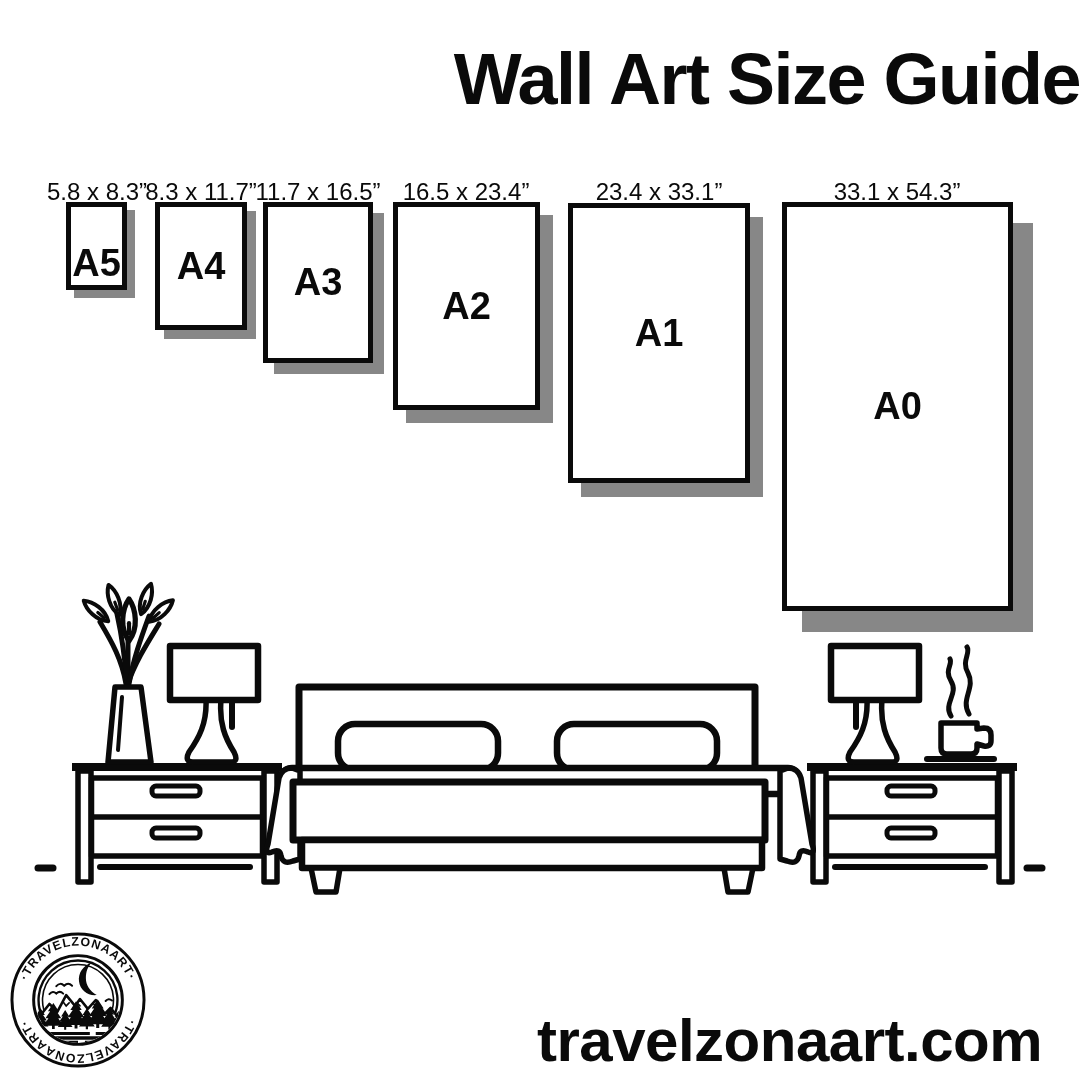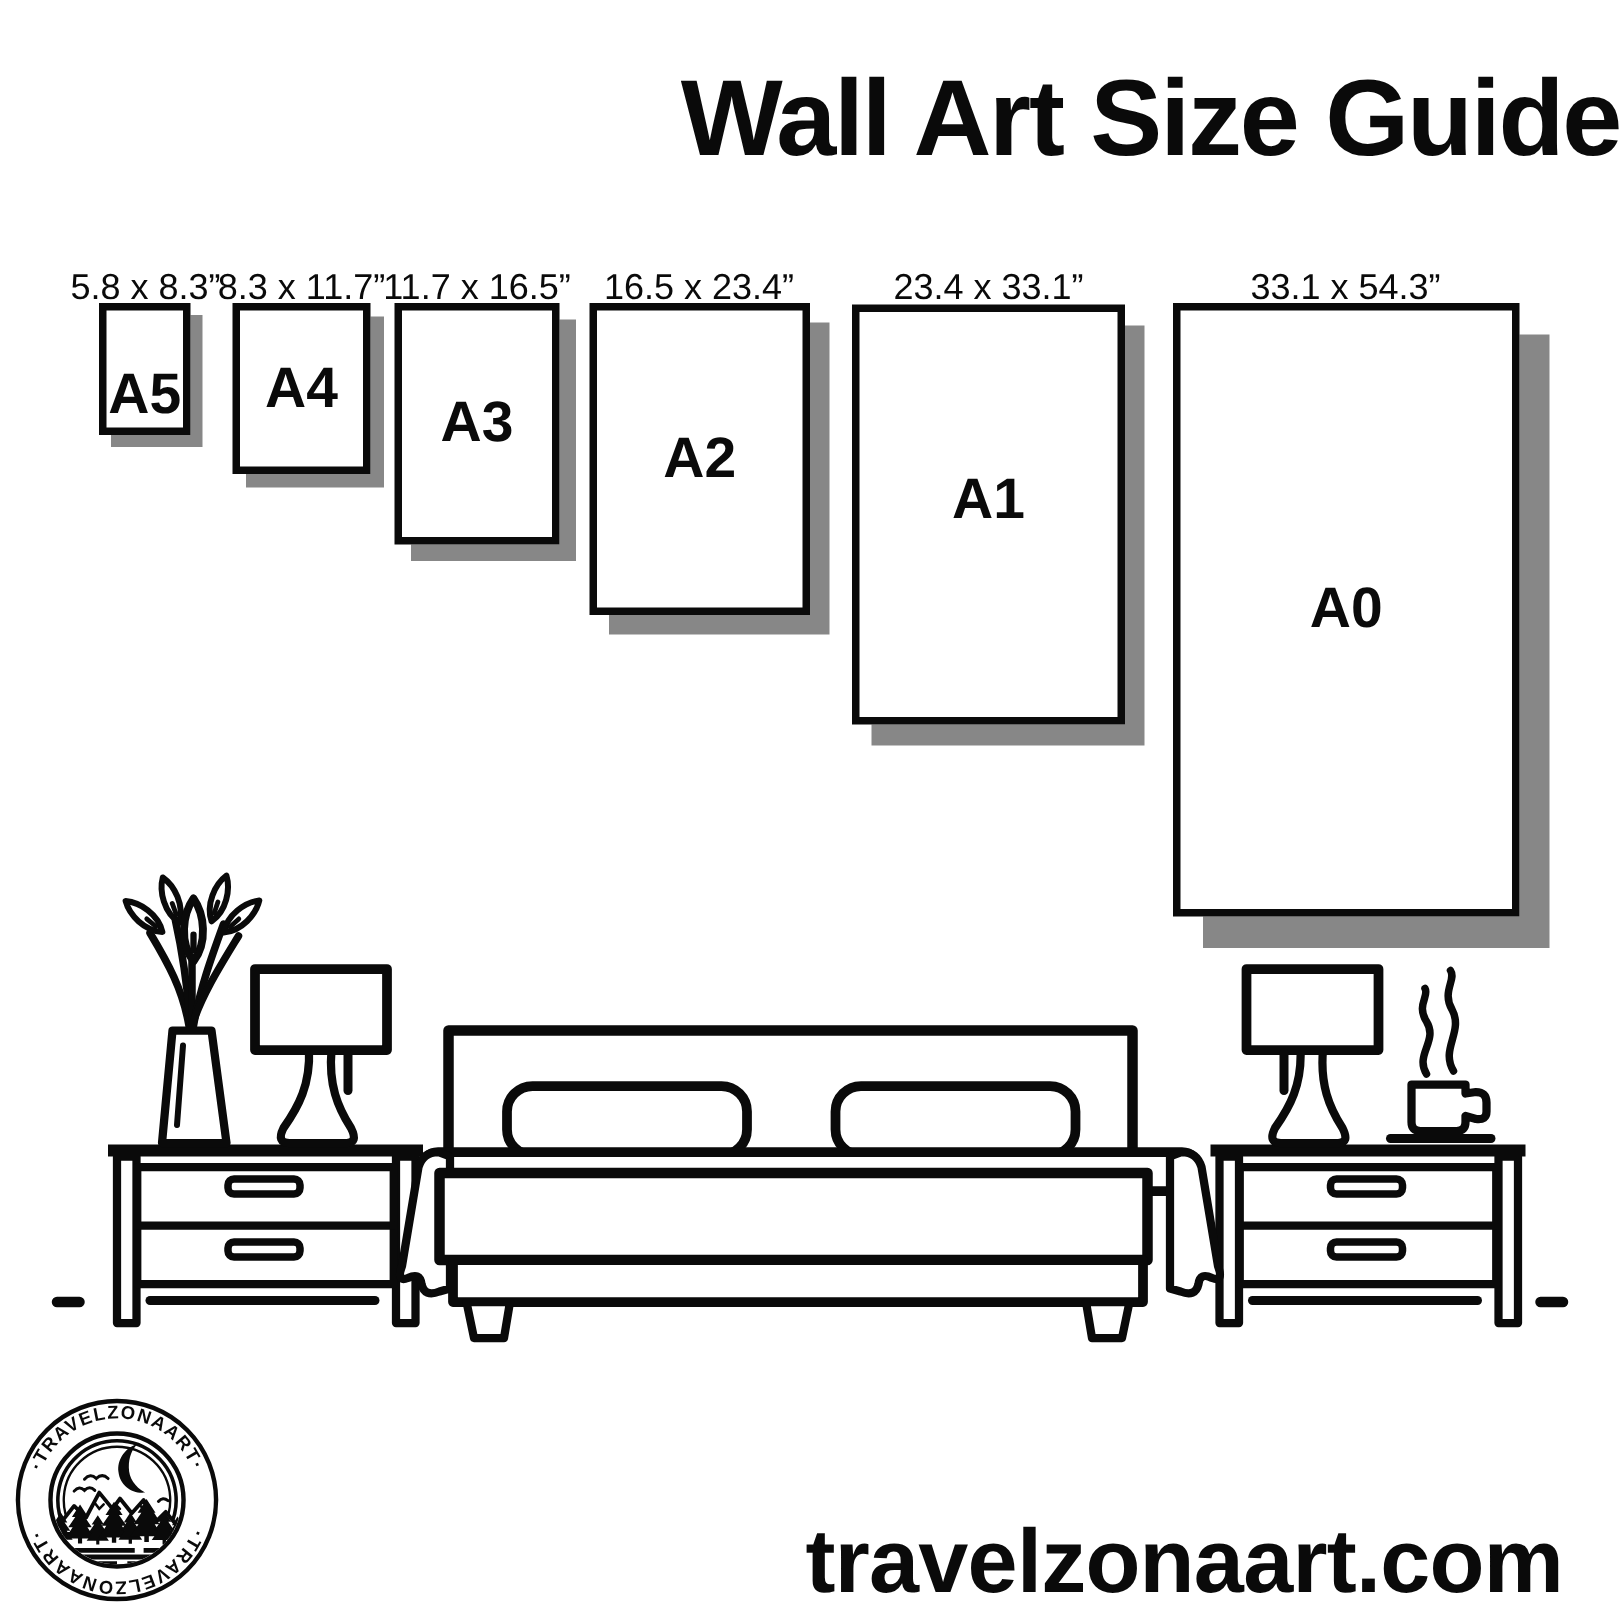--- a/index.html
+++ b/index.html
@@ -15,21 +15,21 @@
   .size-label {
     position:absolute; top:178px; width:170px; text-align:center;
     font-size:24px; font-weight:400; letter-spacing:0px;
   }
   .size-box {
     position:absolute; box-sizing:border-box; background:#fff;
     border:5px solid #0a0a0a; display:flex; align-items:center; justify-content:center;
   }
   .size-name { font-size:38px; font-weight:700; }
   .lab-a5 { left:12px;  } .box-a5 { left:66px;  top:202px; width:61px;  height:88px;  box-shadow:8px 8px 0 0 #878787;align-items:flex-end; }
-  .lab-a4 { left:116px; } .box-a4 { left:155px; top:202px; width:92px;  height:114px; box-shadow:9px 9px 0 0 #878787; }
+  .lab-a4 { left:116px; } .box-a4 { left:155px; top:202px; width:92px;  height:128px; box-shadow:9px 9px 0 0 #878787; }
   .lab-a3 { left:233px; } .box-a3 { left:263px; top:202px; width:110px; height:161px; box-shadow:11px 11px 0 0 #878787; }
   .lab-a2 { left:381px; } .box-a2 { left:393px; top:202px; width:147px; height:208px; box-shadow:13px 13px 0 0 #878787; }
   .lab-a1 { left:574px; } .box-a1 { left:568px; top:203px; width:182px; height:280px; box-shadow:13px 14px 0 0 #878787; }
   .box-a1 .size-name { position:relative; top:-10px; }
   .lab-a0 { left:812px; } .box-a0 { left:782px; top:202px; width:231px; height:409px; box-shadow:20px 21px 0 0 #878787; }
   .bedroom { position:absolute; left:0px; top:580px; width:1080px; height:320px; }
   .brand-logo { position:absolute; left:9px; top:931px; width:138px; height:138px; }
   .site {
     position:absolute; top:1006px; right:38px;
     font-size:60px; font-weight:800; letter-spacing:-0.5px;

